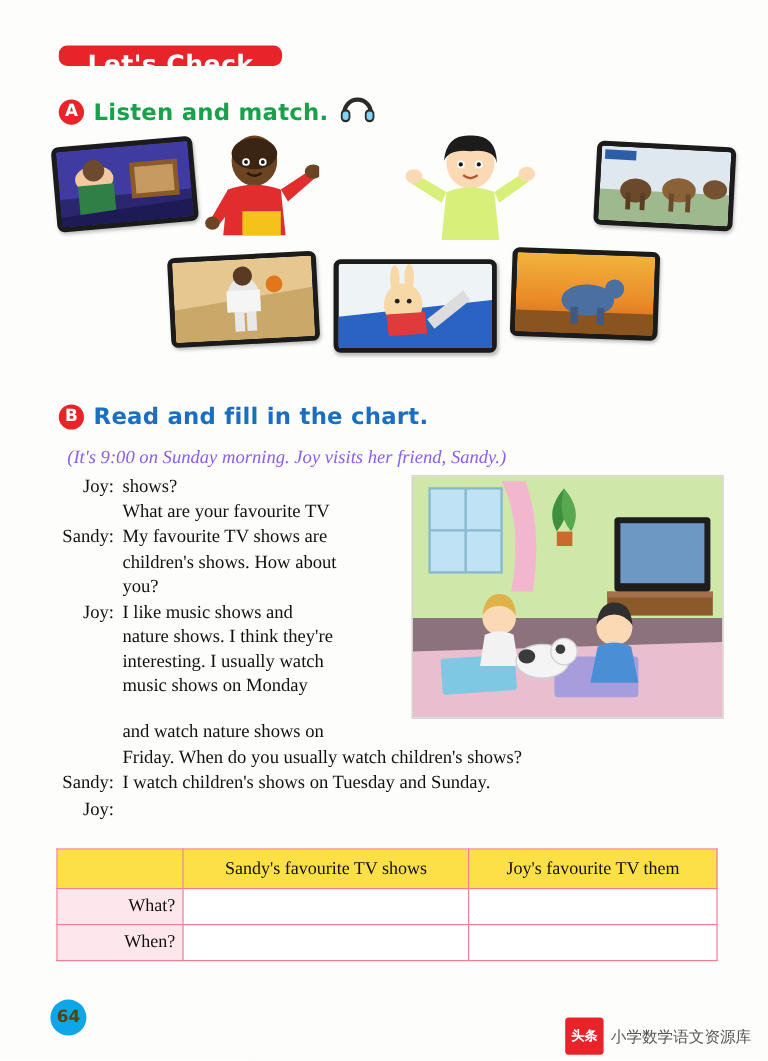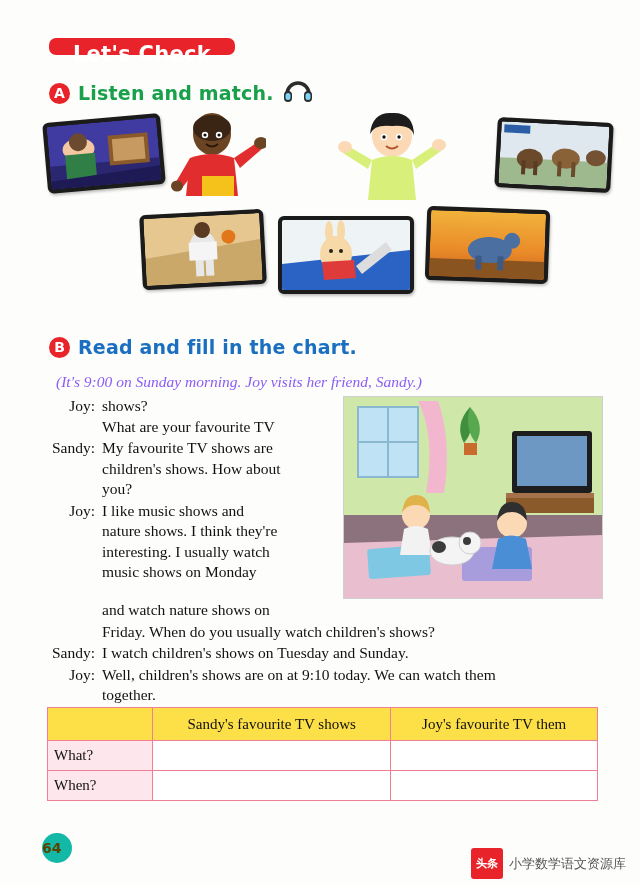--- a/index.html
+++ b/index.html
@@ -190,38 +190,38 @@
   }
   .chart thead th {
     background: #fde047;
     font-weight: normal;
     text-align: center;
     height: 30px;
   }
   .chart .rowhead {
     background: #fde6ec;
     width: 92px;
-    text-align: left;
+    text-align: right;
   }
   .chart .blank { background: #ffffff; }
   
   .pagenum {
     position: absolute;
     left: 42px;
     top: 833px;
     width: 30px;
     height: 30px;
     border-radius: 50%;
-    background: #14b8a6;
+    background: #0ea5e9;
     color: #5b4200;
     font-family: "DejaVu Sans", sans-serif;
     font-size: 14px;
     font-weight: bold;
     line-height: 30px;
-    text-align: left;
+    text-align: center;
   }
   .watermark {
     position: absolute;
     right: 14px;
     top: 848px;
     display: flex;
     align-items: center;
     font-size: 13px;
     color: #555;
     font-family: "DejaVu Sans", sans-serif;
@@ -421,24 +421,20 @@
     <div class="dline">
       <div class="spk"></div>
       <div class="dtxt">Friday. When do you usually watch children's shows?</div>
     </div>
     <div class="dline">
       <div class="spk">Sandy:</div>
       <div class="dtxt">I watch children's shows on Tuesday and Sunday.</div>
     </div>
     <div class="dline">
       <div class="spk">Joy:</div>
-      <div class="dtxt">
-        <div>Well, children's shows are on at 9:10 today. We can watch them</div>
-        <div>together.</div>
-      </div>
     </div>
   </div>
 
   <div class="art-b">
     <svg width="258" height="201" viewBox="0 0 258 201" preserveAspectRatio="none">
 
       <rect width="258" height="118" fill="#cfe7a9"></rect>
 
       <rect x="14" y="10" width="60" height="70" fill="#bfe3f5" stroke="#8ab9cf" stroke-width="2"></rect>
       <line x1="44" y1="10" x2="44" y2="80" stroke="#8ab9cf" stroke-width="2"></line>

